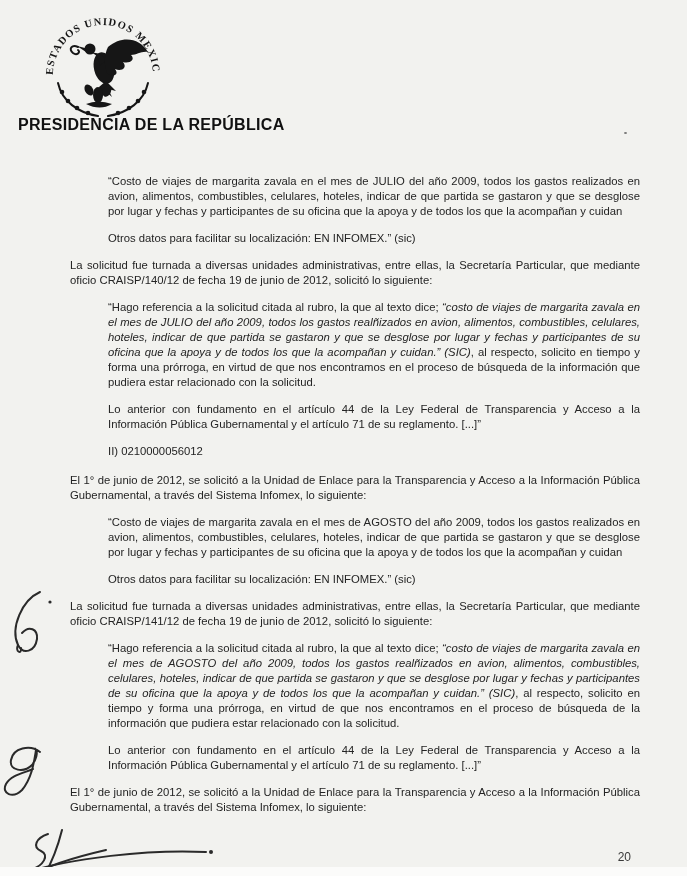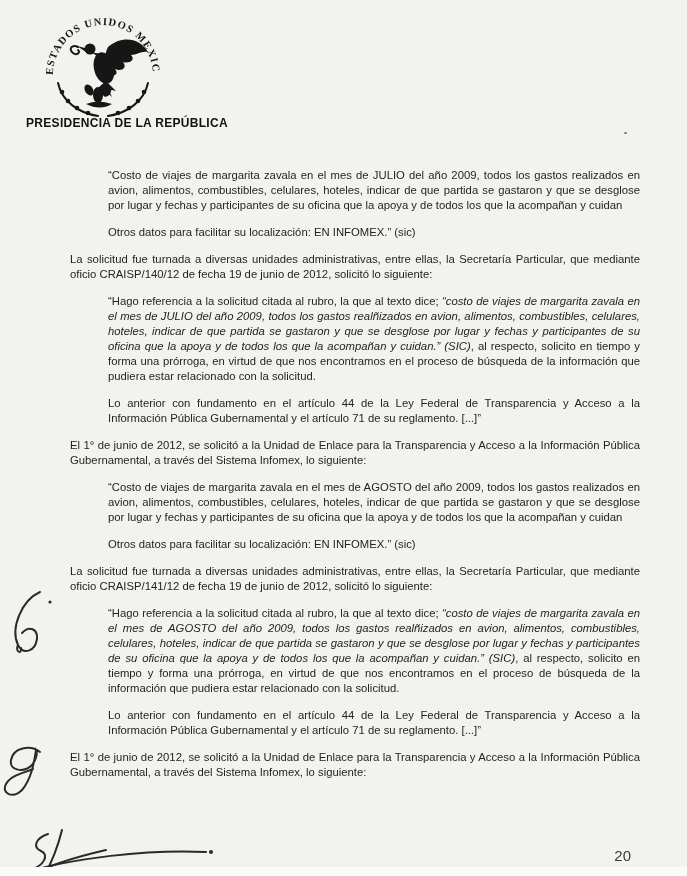--- a/index.html
+++ b/index.html
@@ -6,32 +6,32 @@
   .page{
     position:relative;width:687px;height:876px;margin:0 auto;
     background:#f2f2ef;
     font-family:"Liberation Sans","DejaVu Sans",sans-serif;
     color:#222;overflow:hidden;
   }
   .bottom-strip{position:absolute;left:0;bottom:0;width:100%;height:9px;background:#fbfbfa;}
   .seal{position:absolute;top:5px;left:36px;width:134px;height:120px;}
   .institution{
     position:absolute;top:116px;left:18px;
-    font-weight:bold;font-size:12px;letter-spacing:.3px;color:#111;margin-left:8px;
+    font-weight:bold;font-size:16px;letter-spacing:.3px;color:#111;
   }
   .doc{
     position:absolute;top:162px;left:70px;width:570px;
     font-size:11.3px;line-height:15px;text-align:justify;color:#242424;
   }
-  .block{margin:6px 0 12px 0;}
+  .block{margin:12px 0 12px 0;}
   .block.quote{margin-left:38px;}
   .block.heading{margin-left:38px;font-weight:bold;margin-top:6px;margin-bottom:14px;text-align:left;}
   .b{font-weight:normal;}
   .i{font-style:italic;}
-  .pagenum{position:absolute;right:56px;bottom:12px;font-size:15px;color:#3a3a3a;}
+  .pagenum{position:absolute;right:56px;bottom:12px;font-size:12px;color:#3a3a3a;}
   .speck{position:absolute;left:624px;top:132px;width:3px;height:2px;background:#777;border-radius:50%;}
   .scribble{position:absolute;}
   .scribble path{stroke:#2a2a2a;fill:none;stroke-width:2;stroke-linecap:round;}
   .seal-art{fill:#161616;stroke:none;}
   .seal-stroke{fill:none;stroke:#161616;stroke-width:2;stroke-linecap:round;}
 </style>
 </head>
 <body>
 
 <div class="page">
@@ -77,20 +77,21 @@
   <div class="institution">PRESIDENCIA DE LA REPÚBLICA</div>
 
   <div class="speck"></div>
 
   <div class="doc">
       <div class="block quote"><span>“Costo de viajes de margarita zavala en el mes de JULIO del año 2009, todos los gastos realizados en avion, alimentos, combustibles, celulares, hoteles, indicar de que partida se gastaron y que se desglose por lugar y fechas y participantes de su oficina que la apoya y de todos los que la acompañan y cuidan</span></div>
       <div class="block quote"><span class="b">Otros datos para facilitar su localización</span><span>: EN INFOMEX.” (sic)</span></div>
       <div class="block para"><span>La solicitud fue turnada a diversas unidades administrativas, entre ellas, la </span><span class="b">Secretaría Particular</span><span>, que mediante oficio CRAISP/140/12 de fecha </span><span class="b">19 de junio de 2012</span><span>, solicitó lo siguiente:</span></div>
       <div class="block quote"><span>“Hago referencia a la solicitud citada al rubro, la que al texto dice; </span><span class="b i">“costo de viajes de margarita zavala en el mes de JULIO del año 2009, todos los gastos realñizados en avion, alimentos, combustibles, celulares, hoteles, indicar de que partida se gastaron y que se desglose por lugar y fechas y participantes de su oficina que la apoya y de todos los que la acompañan y cuidan.” (SIC)</span><span>, al respecto, solicito en tiempo y forma una prórroga, en virtud de que nos encontramos en el proceso de búsqueda de la información que pudiera estar relacionado con la solicitud.</span></div>
       <div class="block quote"><span>Lo anterior con fundamento en el artículo 44 de la Ley Federal de Transparencia y Acceso a la Información Pública Gubernamental y el artículo 71 de su reglamento. [...]”</span></div>
+      <div class="block heading"><span class="b">II) 0210000056012</span></div>
       <div class="block para"><span>El </span><span class="b">1° de junio de 2012</span><span>, se solicitó a la Unidad de Enlace para la Transparencia y Acceso a la Información Pública Gubernamental, a través del Sistema Infomex, lo siguiente:</span></div>
       <div class="block quote"><span>“Costo de viajes de margarita zavala en el mes de AGOSTO del año 2009, todos los gastos realizados en avion, alimentos, combustibles, celulares, hoteles, indicar de que partida se gastaron y que se desglose por lugar y fechas y participantes de su oficina que la apoya y de todos los que la acompañan y cuidan</span></div>
       <div class="block quote"><span class="b">Otros datos para facilitar su localización</span><span>: EN INFOMEX.” (sic)</span></div>
       <div class="block para"><span>La solicitud fue turnada a diversas unidades administrativas, entre ellas, la </span><span class="b">Secretaría Particular</span><span>, que mediante oficio CRAISP/141/12 de fecha </span><span class="b">19 de junio de 2012</span><span>, solicitó lo siguiente:</span></div>
       <div class="block quote"><span>“Hago referencia a la solicitud citada al rubro, la que al texto dice; </span><span class="b i">“costo de viajes de margarita zavala en el mes de AGOSTO del año 2009, todos los gastos realñizados en avion, alimentos, combustibles, celulares, hoteles, indicar de que partida se gastaron y que se desglose por lugar y fechas y participantes de su oficina que la apoya y de todos los que la acompañan y cuidan.” (SIC)</span><span>, al respecto, solicito en tiempo y forma una prórroga, en virtud de que nos encontramos en el proceso de búsqueda de la información que pudiera estar relacionado con la solicitud.</span></div>
       <div class="block quote"><span>Lo anterior con fundamento en el artículo 44 de la Ley Federal de Transparencia y Acceso a la Información Pública Gubernamental y el artículo 71 de su reglamento. [...]”</span></div>
       <div class="block para"><span>El </span><span class="b">1° de junio de 2012</span><span>, se solicitó a la Unidad de Enlace para la Transparencia y Acceso a la Información Pública Gubernamental, a través del Sistema Infomex, lo siguiente:</span></div>
     </div>
 
   <svg class="scribble" style="left:6px;top:586px" width="50" height="76" viewBox="0 0 50 76">

